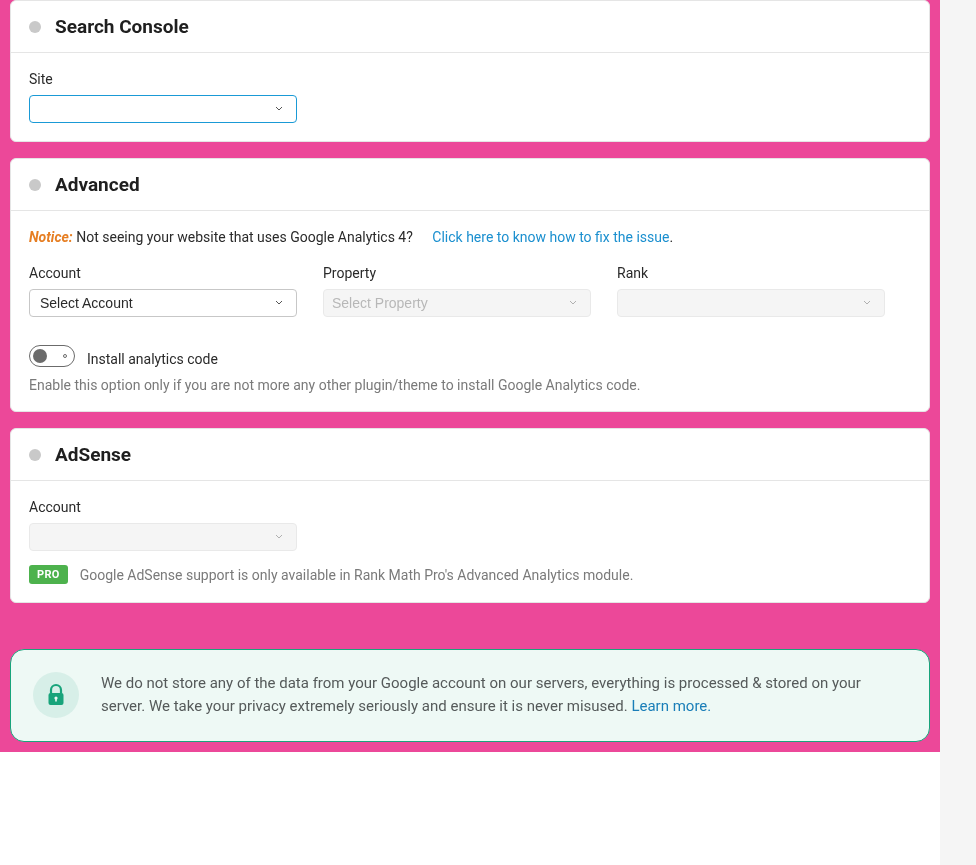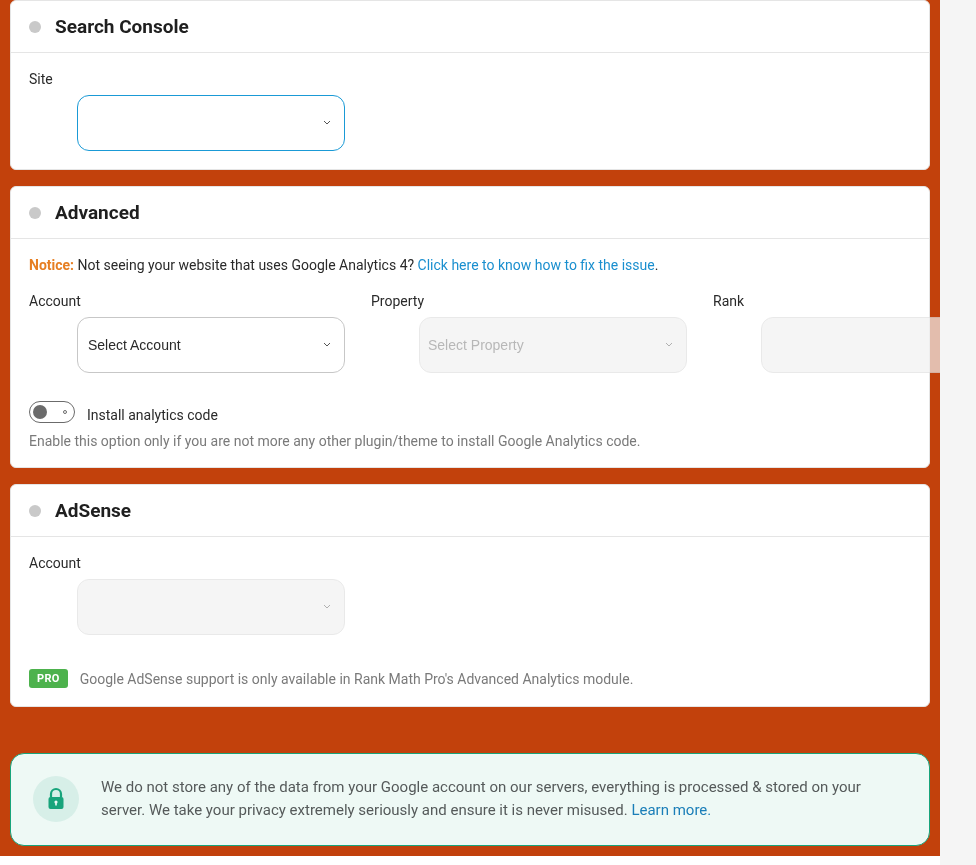--- a/index.html
+++ b/index.html
@@ -9,21 +9,21 @@
     }
     body {
       font-family: -apple-system, BlinkMacSystemFont, "Segoe UI", Roboto, Helvetica, Arial, sans-serif;
       background: #ffffff;
       width: 976px;
       height: 865px;
       position: relative;
     }
     .main-area {
       padding: 0 10px 10px 10px;
-      background: #c2410c;
+      background: #ec4899;
       width: 940px;
     }
     .right-rail {
       position: absolute;
       right: 0;
       top: 0;
       width: 36px;
       height: 865px;
       background: #f5f5f5;
     }
@@ -61,30 +61,29 @@
       margin-bottom: 8px;
       display: block;
     }
     .select-wrap {
       position: relative;
       display: inline-block;
     }
     .select {
       appearance: none;
       -webkit-appearance: none;
-      height: 56px;
+      height: 28px;
       border: 1px solid #c7c7c7;
-      border-radius: 12px;
+      border-radius: 4px;
       background: #ffffff;
       padding: 0 36px 0 10px;
       font-size: 14px;
       color: #2a2a2a;
       width: 268px;
       cursor: pointer;
-      margin-left: 48px;
     }
     .select.focus {
       border: 1.5px solid #1a9ad6;
       outline: none;
     }
     .select.disabled {
       background: #f2f2f2;
       color: #9a9a9a;
       border: 1px solid #e0e0e0;
       cursor: not-allowed;
@@ -108,25 +107,27 @@
       stroke: #b0b0b0;
     }
     .notice-line {
       font-size: 14px;
       color: #2a2a2a;
       margin-bottom: 20px;
     }
     .notice-strong {
       color: #e67e22;
       font-weight: 700;
+      font-style: italic;
     }
     .notice-link {
       color: #1a8fcf;
       text-decoration: none;
       cursor: pointer;
+      margin-left: 16px;
     }
     .row {
       display: flex;
       gap: 26px;
     }
     .col {
       flex: 0 0 auto;
     }
     .toggle-row {
       display: flex;
@@ -169,21 +170,21 @@
       color: #2a2a2a;
     }
     .help-text {
       font-size: 14px;
       color: #7a7a7a;
       margin-top: 10px;
     }
     .pro-row {
       display: flex;
       align-items: center;
-      margin-top: 34px;
+      margin-top: 14px;
     }
     .pro-badge {
       background: #4db24d;
       color: #ffffff;
       font-size: 11px;
       font-weight: 700;
       padding: 3px 8px;
       border-radius: 3px;
       margin-right: 12px;
       letter-spacing: 0.3px;

